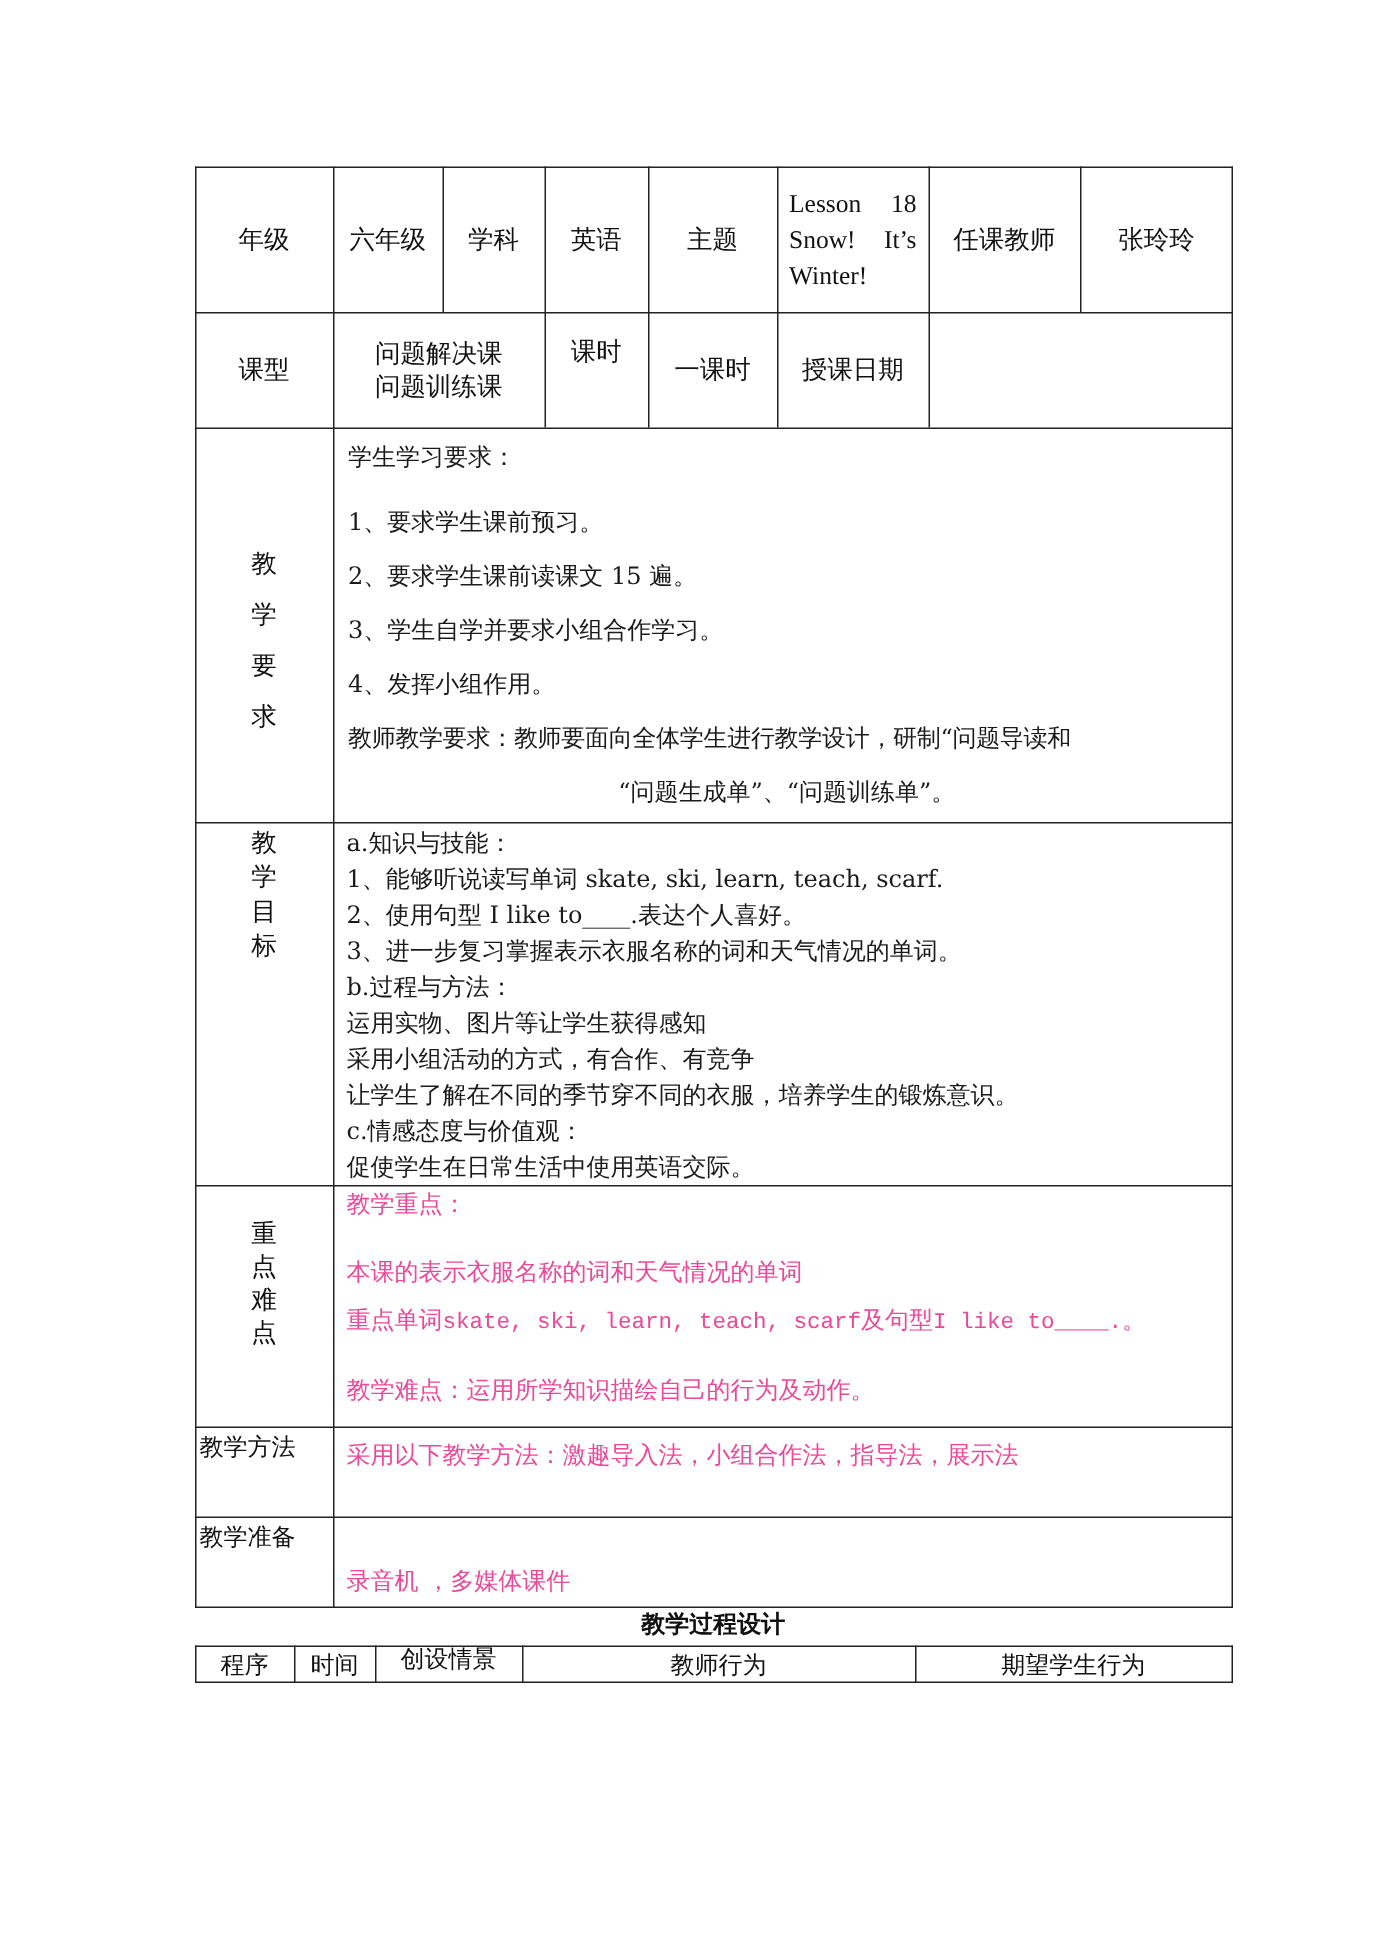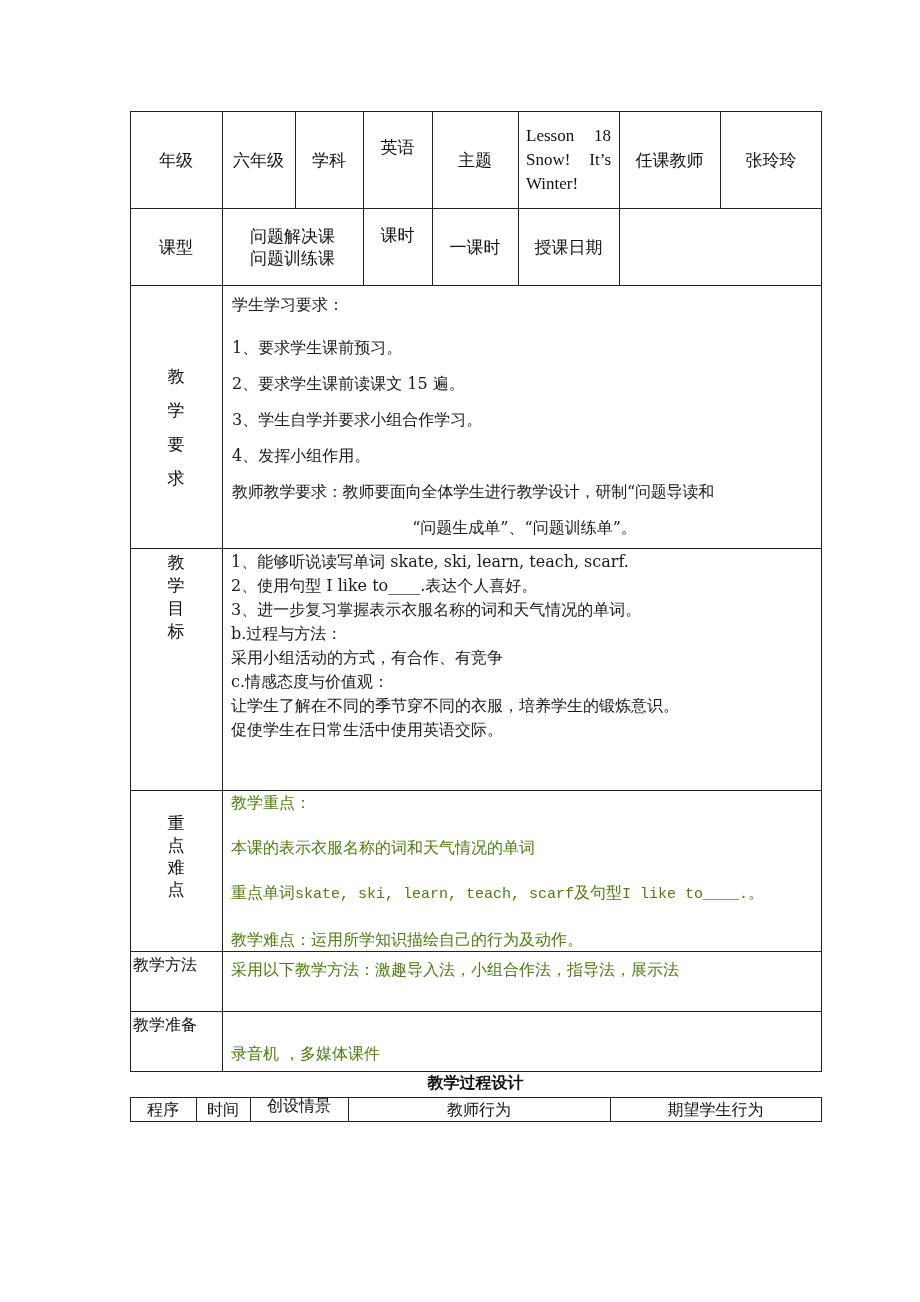--- a/index.html
+++ b/index.html
@@ -9,21 +9,21 @@
   .cell { position: absolute; box-sizing: border-box; display: flex;
           align-items: center; justify-content: center; text-align: center;
           font-size: 17px; line-height: 22px; }
   .hline { position: absolute; height: 1px; background: #222; }
   .vline { position: absolute; width: 1px; background: #222; }
   .vtext { display: flex; flex-direction: column; align-items: center; font-size: 17px; line-height: 26px; }
   .content { position: absolute; font-size: 16px; color: #1a1a1a; }
   .content p { margin: 0; white-space: nowrap; }
   .lesson { text-align: justify; text-align-last: justify; font-family: "Liberation Serif", serif; font-size: 17px; line-height: 24px; }
   .mono { font-family: "Liberation Mono", "DejaVu Sans Mono", monospace; font-size: 15px; }
-  .gray { color: #4d7c0f; }
+  .gray { color: #ec4899; }
   .title { position: absolute; left: 130px; width: 691px; top: 1073px; text-align: center;
            font-family: "DejaVu Sans", sans-serif; font-weight: bold; font-size: 16px; }
   .small { font-size: 16px; }
 </style>
 </head>
 <body>
 
 <div>
 
   <div class="hline" style="left:130px;width:692px;top:111px;"></div>
@@ -44,21 +44,21 @@
   <div class="vline" style="left:363px;top:111px;height:174px;"></div>
   <div class="vline" style="left:432px;top:111px;height:174px;"></div>
   <div class="vline" style="left:518px;top:111px;height:174px;"></div>
   <div class="vline" style="left:619px;top:111px;height:174px;"></div>
   <div class="vline" style="left:720px;top:111px;height:97px;"></div>
 </div>
 
 <div class="cell" style="left:130px;top:111px;width:92px;height:97px;">年级</div>
 <div class="cell" style="left:222px;top:111px;width:73px;height:97px;">六年级</div>
 <div class="cell" style="left:295px;top:111px;width:68px;height:97px;">学科</div>
-<div class="cell" style="left:363px;top:98px;width:69px;height:97px;">英语</div>
+<div class="cell" style="left:363px;top:111px;width:69px;height:97px;">英语</div>
 <div class="cell" style="left:432px;top:111px;width:86px;height:97px;">主题</div>
 <div class="abs" style="left:526px;top:124px;width:85px;">
   <div class="lesson">Lesson 18</div>
   <div class="lesson">Snow! It’s</div>
   <div class="lesson" style="text-align:left;text-align-last:left;">Winter!</div>
 </div>
 <div class="cell" style="left:619px;top:111px;width:101px;height:97px;">任课教师</div>
 <div class="cell" style="left:720px;top:111px;width:102px;height:97px;">张玲玲</div>
 
 <div class="cell" style="left:130px;top:208px;width:92px;height:77px;">课型</div>
@@ -91,42 +91,44 @@
 
 <div class="abs" style="left:130px;top:548px;width:92px;">
   <div class="vtext" style="line-height:23px;padding-top:3px;">
     <span>教</span>
     <span>学</span>
     <span>目</span>
     <span>标</span>
   </div>
 </div>
 <div class="content" style="left:231px;top:550px;width:585px;line-height:24px;">
+  <p>a.知识与技能：</p>
   <p>1、能够听说读写单词 skate, ski, learn, teach, scarf.</p>
   <p>2、使用句型 I like to____.表达个人喜好。</p>
   <p>3、进一步复习掌握表示衣服名称的词和天气情况的单词。</p>
   <p>b.过程与方法：</p>
+  <p>运用实物、图片等让学生获得感知</p>
   <p>采用小组活动的方式，有合作、有竞争</p>
+  <p>让学生了解在不同的季节穿不同的衣服，培养学生的锻炼意识。</p>
   <p>c.情感态度与价值观：</p>
-  <p>让学生了解在不同的季节穿不同的衣服，培养学生的锻炼意识。</p>
   <p>促使学生在日常生活中使用英语交际。</p>
 </div>
 
 <div class="abs" style="left:130px;top:812px;width:92px;">
   <div class="vtext" style="line-height:22px;">
     <span>重</span>
     <span>点</span>
     <span>难</span>
     <span>点</span>
   </div>
 </div>
 <div class="content gray" style="left:231px;top:792px;width:585px;line-height:22px;">
   <p>教学重点：</p>
   <p style="margin-top:23px;">本课的表示衣服名称的词和天气情况的单词</p>
-  <p style="margin-top:23px;">
+  <p style="margin-top:10px;">
     <span>重点单词</span><span class="mono">skate, ski, learn, teach, scarf</span><span>及句型</span><span class="mono">I like to____.</span><span>。</span>
   </p>
   <p style="margin-top:23px;">教学难点：运用所学知识描绘自己的行为及动作。</p>
 </div>
 
 <div class="abs small" style="left:133px;top:955px;width:88px;">教学方法</div>
 <div class="content gray" style="left:231px;top:959px;width:585px;line-height:22px;">
   <p>采用以下教学方法：激趣导入法，小组合作法，指导法，展示法</p>
 </div>
 

